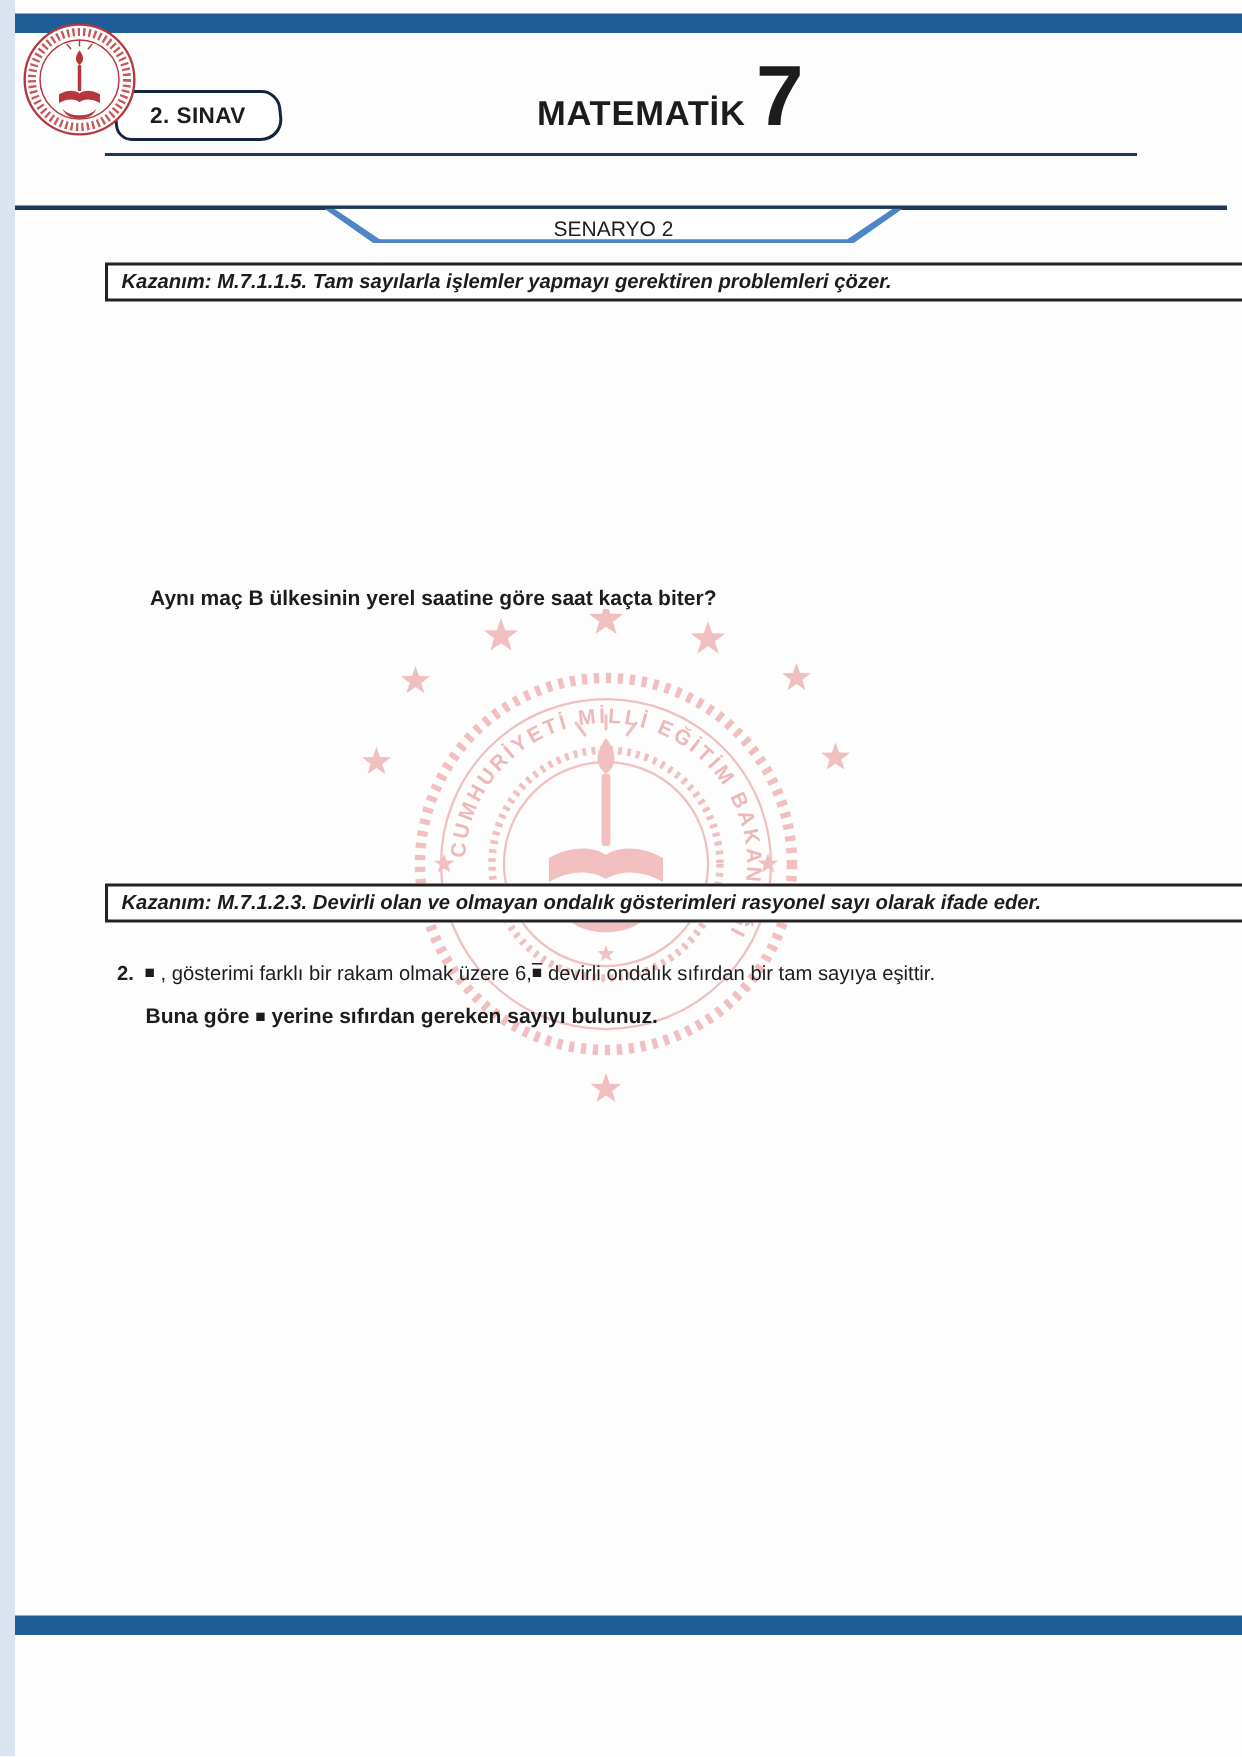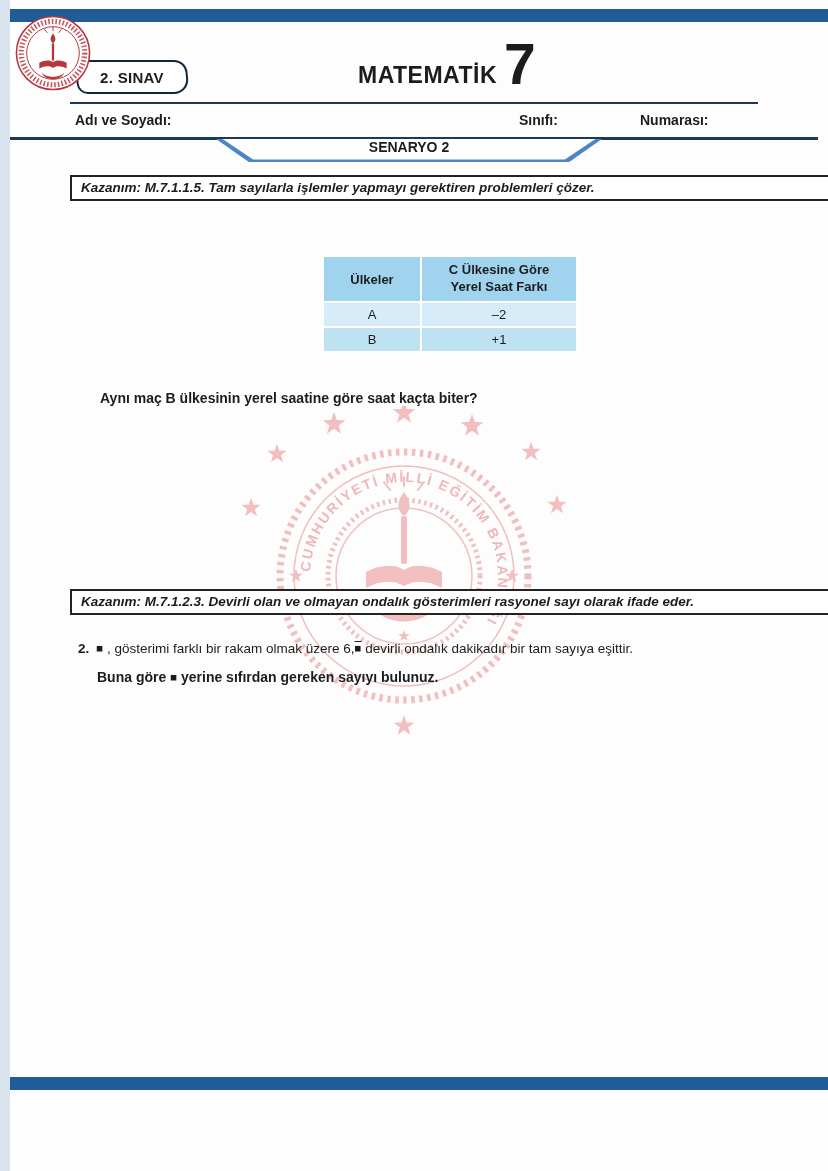--- a/index.html
+++ b/index.html
@@ -14,21 +14,21 @@
   .subject{position:absolute;left:358px;top:62px;font-size:23px;font-weight:bold;letter-spacing:0.5px;}
   .grade{position:absolute;left:504px;top:36px;font-size:57px;font-weight:bold;line-height:1;}
   .rule{position:absolute;background:var(--line_navy,#1a3a5c);}
   .rule-header{left:70px;top:102px;width:688px;height:2px;}
   .student-row{position:absolute;top:112px;left:0;width:100%;height:20px;font-size:14px;font-weight:bold;}
   .lbl-name{position:absolute;left:75px;}
   .lbl-class{position:absolute;left:519px;}
   .lbl-number{position:absolute;left:640px;}
   .rule-scenario{left:10px;top:137px;width:808px;height:2.5px;}
   .scenario-tab{position:absolute;left:216px;top:139px;width:386px;height:23px;background:var(--tab_border,#4e86c5);clip-path:polygon(0 0,100% 0,91.5% 100%,8.5% 100%);z-index:2;}
-  .scenario-tab-inner{position:absolute;left:2px;right:2px;top:0;bottom:2.5px;background:#fff;clip-path:polygon(1.2% 0,98.8% 0,90.8% 100%,9.2% 100%);display:flex;align-items:flex-start;justify-content:center;font-weight:bold;font-size:14px;}
+  .scenario-tab-inner{position:absolute;left:2px;right:2px;top:0;bottom:2.5px;background:#fff;clip-path:polygon(1.2% 0,98.8% 0,90.8% 100%,9.2% 100%);display:flex;align-items:flex-end;justify-content:center;font-weight:normal;font-size:14px;}
   .kazanim{position:absolute;left:70px;width:812px;box-sizing:border-box;border:2px solid #232323;background:#fff;padding:3px 9px 4px;font-size:13.5px;font-weight:bold;font-style:italic;z-index:2;}
   .kz1{top:175px;}
   .kz2{top:589px;}
   .qline{position:absolute;font-size:13.5px;z-index:1;}
   .q1-text{left:78px;top:227px;width:695px;}
   .qnum{font-weight:bold;margin-right:7px;}
   table.countries{position:absolute;left:322px;top:255px;border-collapse:collapse;z-index:1;font-size:13px;text-align:center;}
   table.countries th,table.countries td{border:2.5px solid #fff;padding:0 6px;}
   table.countries th{background:var(--table_header_bg,#9fd3ee);font-weight:bold;height:44px;}
   th.col-countries{width:84px;}
@@ -70,59 +70,33 @@
 
   <div class="sinav-box">
     <span>2. SINAV</span>
   </div>
 
   <div class="subject">MATEMATİK</div>
   <div class="grade">7</div>
 
   <div class="rule rule-header"></div>
 
-  <div class="student-row">
-    <span class="lbl-name">Adı ve Soyadı:</span>
-    <span class="lbl-class">Sınıfı:</span>
-    <span class="lbl-number">Numarası:</span>
-  </div>
 
   <div class="rule rule-scenario"></div>
   <div class="scenario-tab">
     <div class="scenario-tab-inner">
       <span>SENARYO 2</span>
     </div>
   </div>
 
   <div class="kazanim kz1">
     <span>Kazanım: M.7.1.1.5. Tam sayılarla işlemler yapmayı gerektiren problemleri çözer.</span>
   </div>
 
 
-  <table class="countries">
-    <thead>
-      <tr>
-        <th class="col-countries">Ülkeler</th>
-        <th class="col-diff">
-          <div>C Ülkesine Göre</div>
-          <div>Yerel Saat Farkı</div>
-        </th>
-      </tr>
-    </thead>
-    <tbody>
-      <tr class="row-a">
-        <td>A</td>
-        <td>–2</td>
-      </tr>
-      <tr class="row-b">
-        <td>B</td>
-        <td>+1</td>
-      </tr>
-    </tbody>
-  </table>
 
   <div class="qline q1-prompt">Aynı maç B ülkesinin yerel saatine göre saat kaçta biter?</div>
 
   <svg class="watermark" viewBox="0 0 342 334" xmlns="http://www.w3.org/2000/svg">
     <defs>
       <g id="wm-star">
           <path d="M0,-12 L2.8,-3.9 L11.4,-3.7 L4.6,1.5 L7.1,9.7 L0,4.8 L-7.1,9.7 L-4.6,1.5 L-11.4,-3.7 L-2.8,-3.9 Z"></path>
         </g>
       <path id="wm-arc" d="M77,170 A94,94 0 1 1 265,170 A94,94 0 1 1 77,170" fill="none"></path>
     </defs>
@@ -159,19 +133,19 @@
       <line x1="171" y1="80" x2="171" y2="71"></line>
       <line x1="185" y1="84" x2="191" y2="76"></line>
     </g>
   </svg>
 
   <div class="kazanim kz2">
     <span>Kazanım: M.7.1.2.3. Devirli olan ve olmayan ondalık gösterimleri rasyonel sayı olarak ifade eder.</span>
   </div>
 
   <div class="qline q2-text">
-    <span class="qnum">2.</span><span class="sq">■</span><span> , gösterimi farklı bir rakam olmak üzere 6,</span><span class="sq ovl">■</span><span> devirli ondalık dakikadır bir tam sayıya eşittir.</span>
+    <span class="qnum">2.</span><span class="sq">■</span><span> , gösterimi farklı bir rakam olmak üzere 6,</span><span class="sq ovl">■</span><span> devirli ondalık sıfırdan bir tam sayıya eşittir.</span>
   </div>
 
   <div class="qline q2-prompt">
     <span>Buna göre </span><span class="sq">■</span><span> yerine sıfırdan gereken sayıyı bulunuz.</span>
   </div>
 </div>
 
 </body></html>

